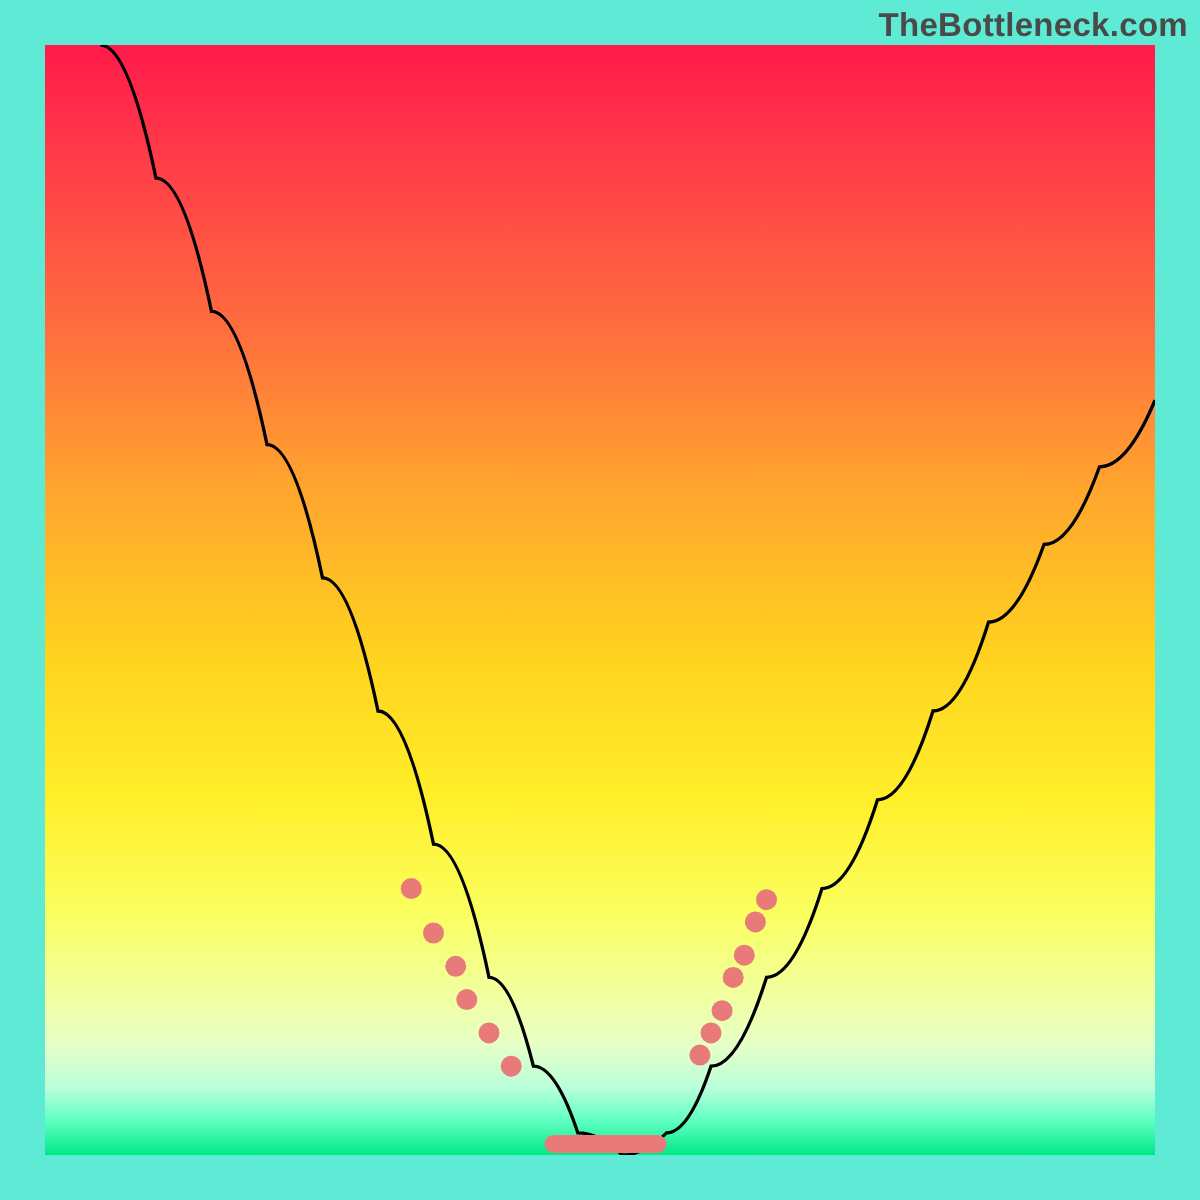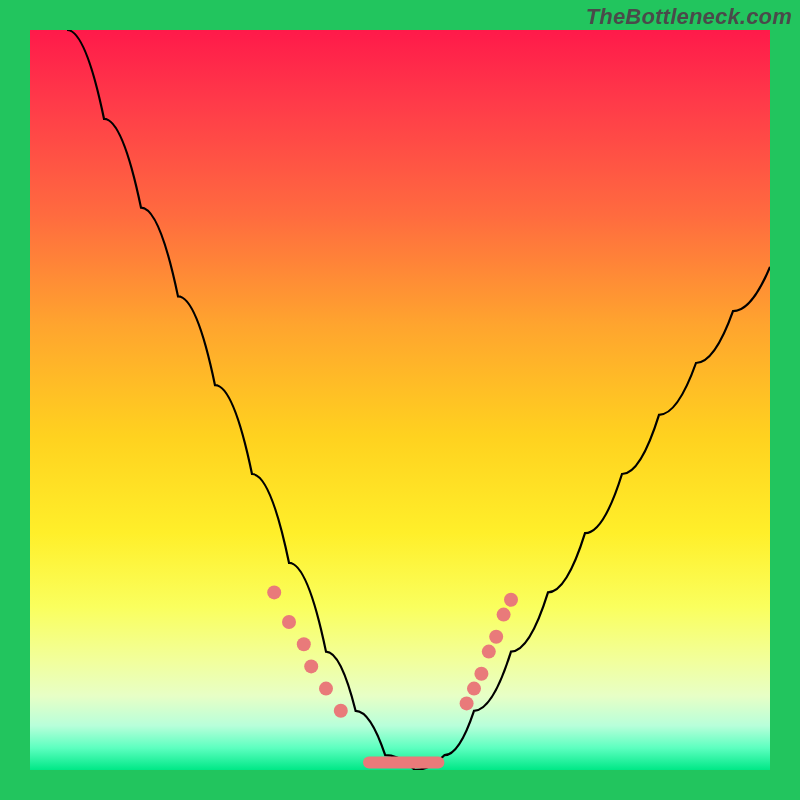--- a/index.html
+++ b/index.html
@@ -10,22 +10,21 @@
     overflow: hidden;
     background: #000;
     font-family: Arial, sans-serif;
   }
   .frame {
     position: absolute;
     top: 0;
     left: 0;
     width: 800px;
     height: 800px;
-    background: #22c55e;
-    font-style: italic;
+    background: #5eead4;
   }
   .plot {
     position: absolute;
     top: 30px;
     left: 30px;
     width: 740px;
     height: 740px;
     overflow: hidden;
   }
   .gradient {

